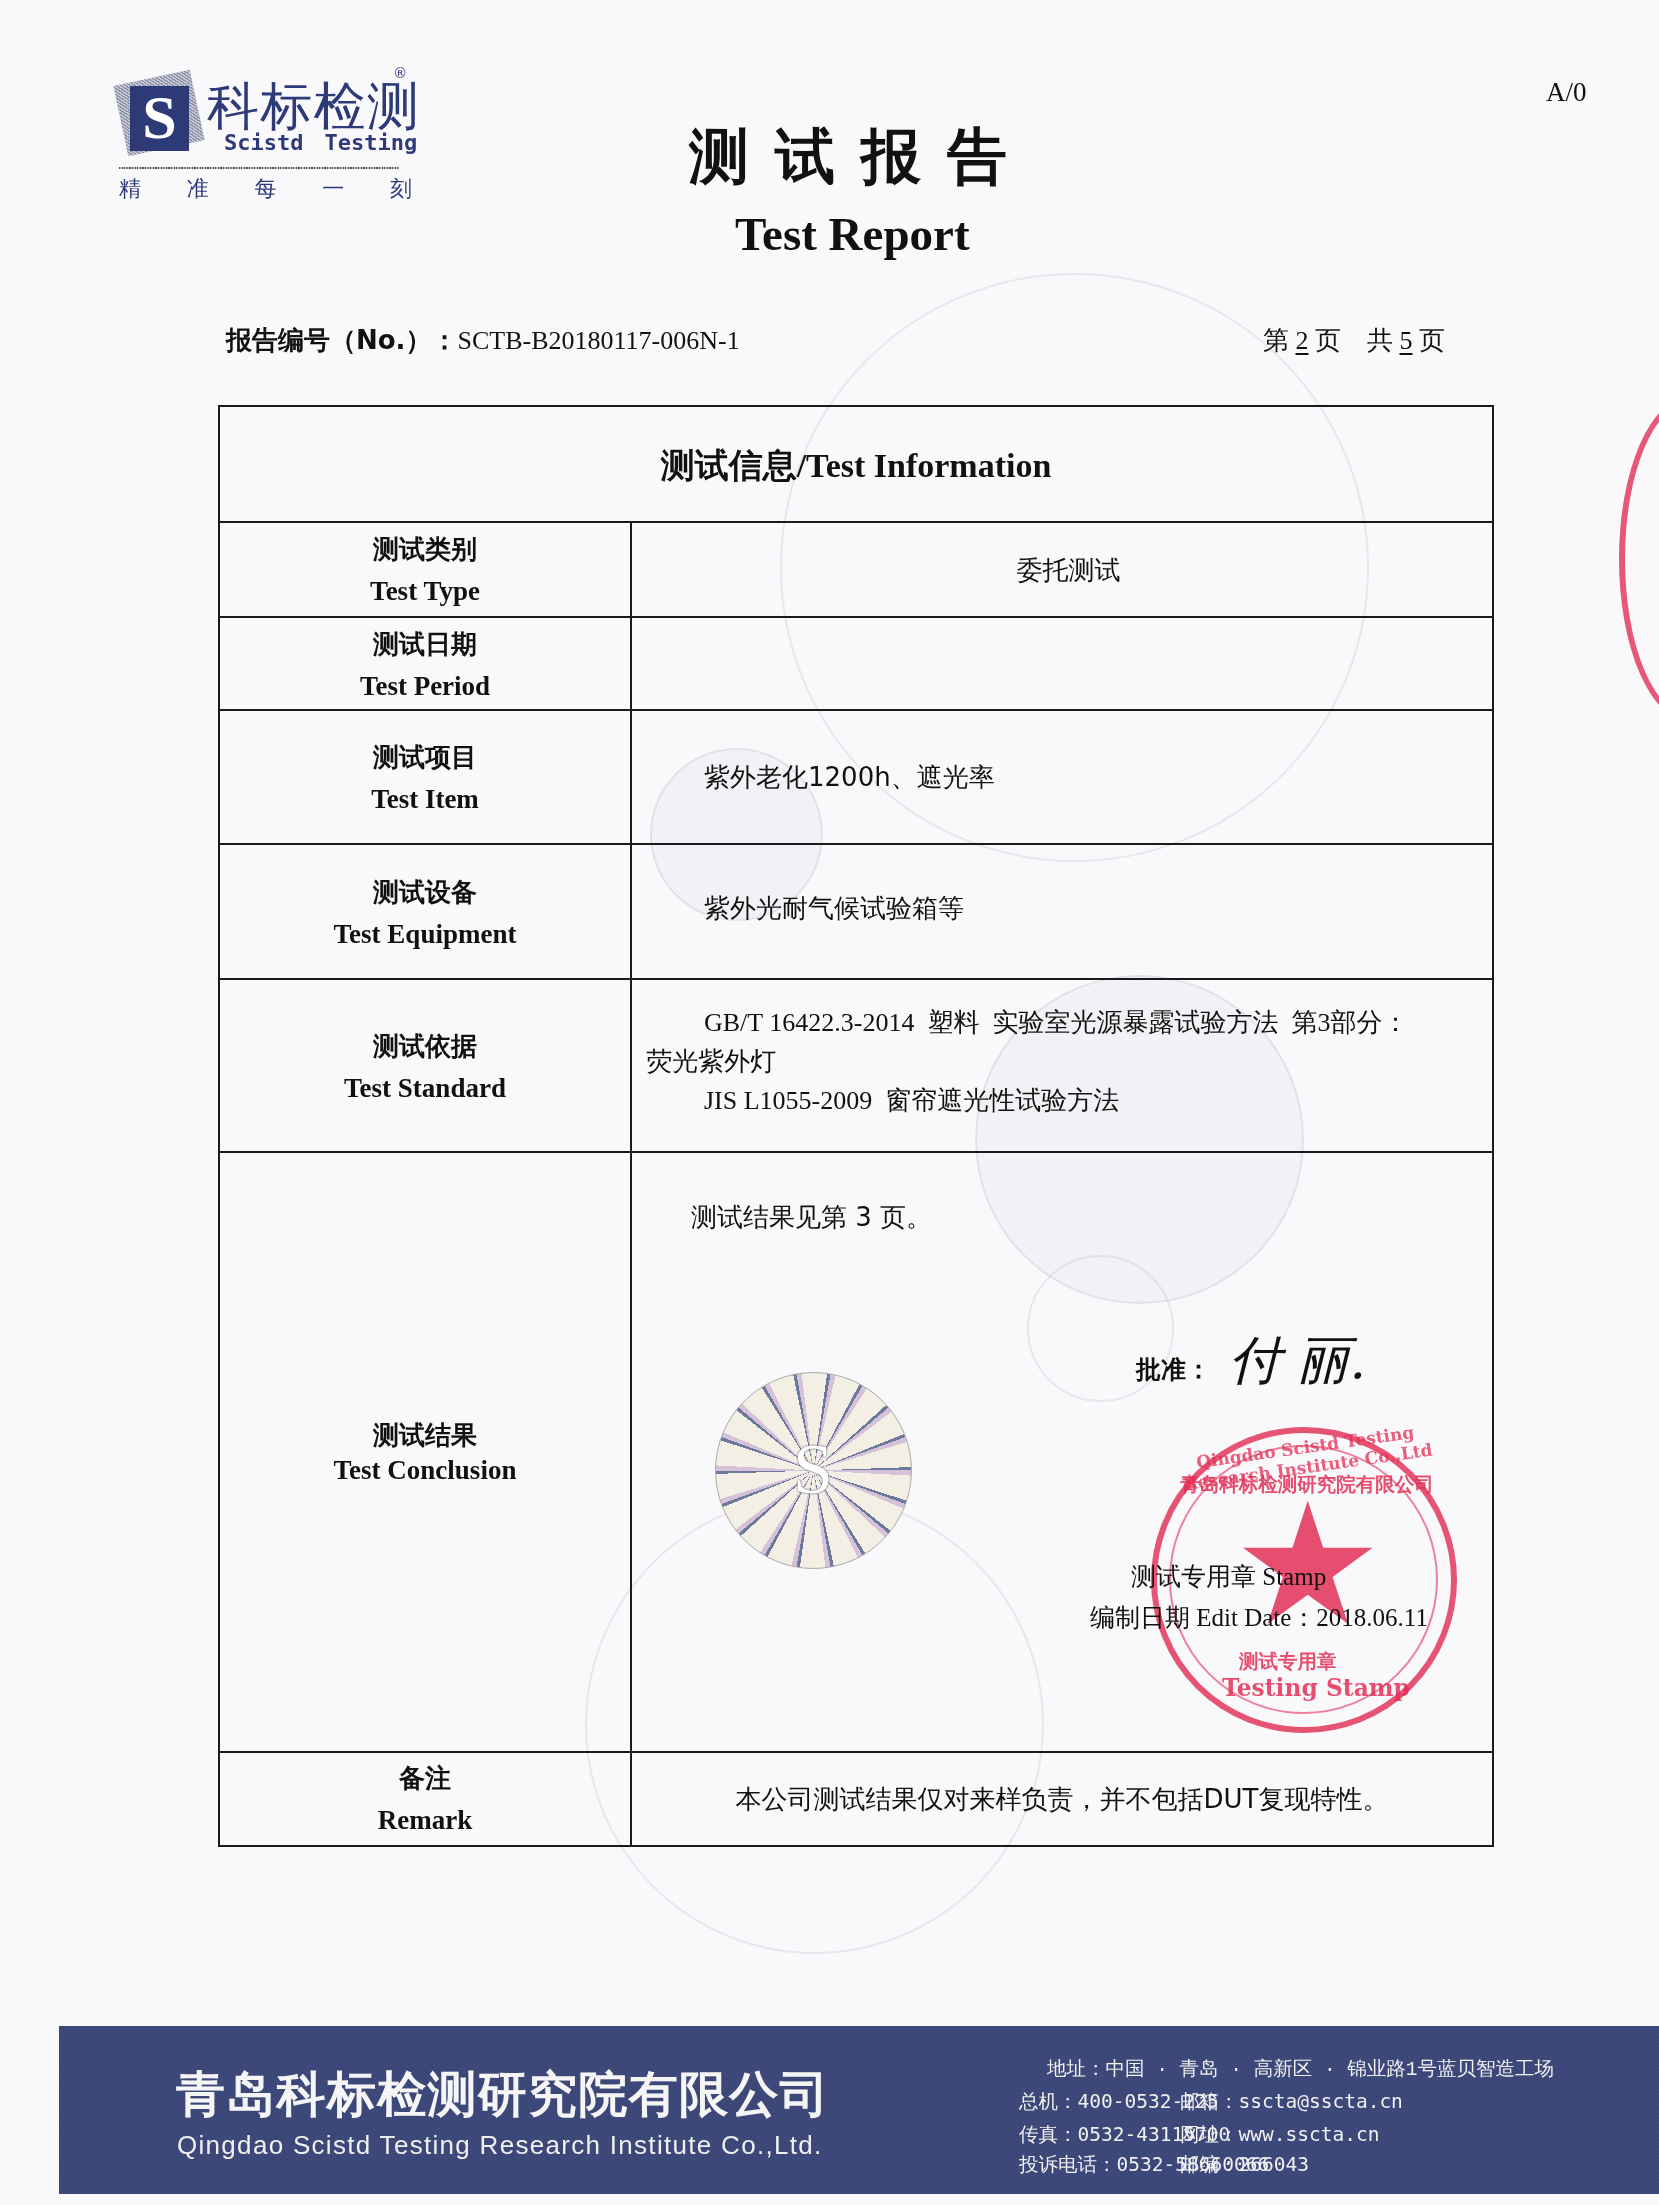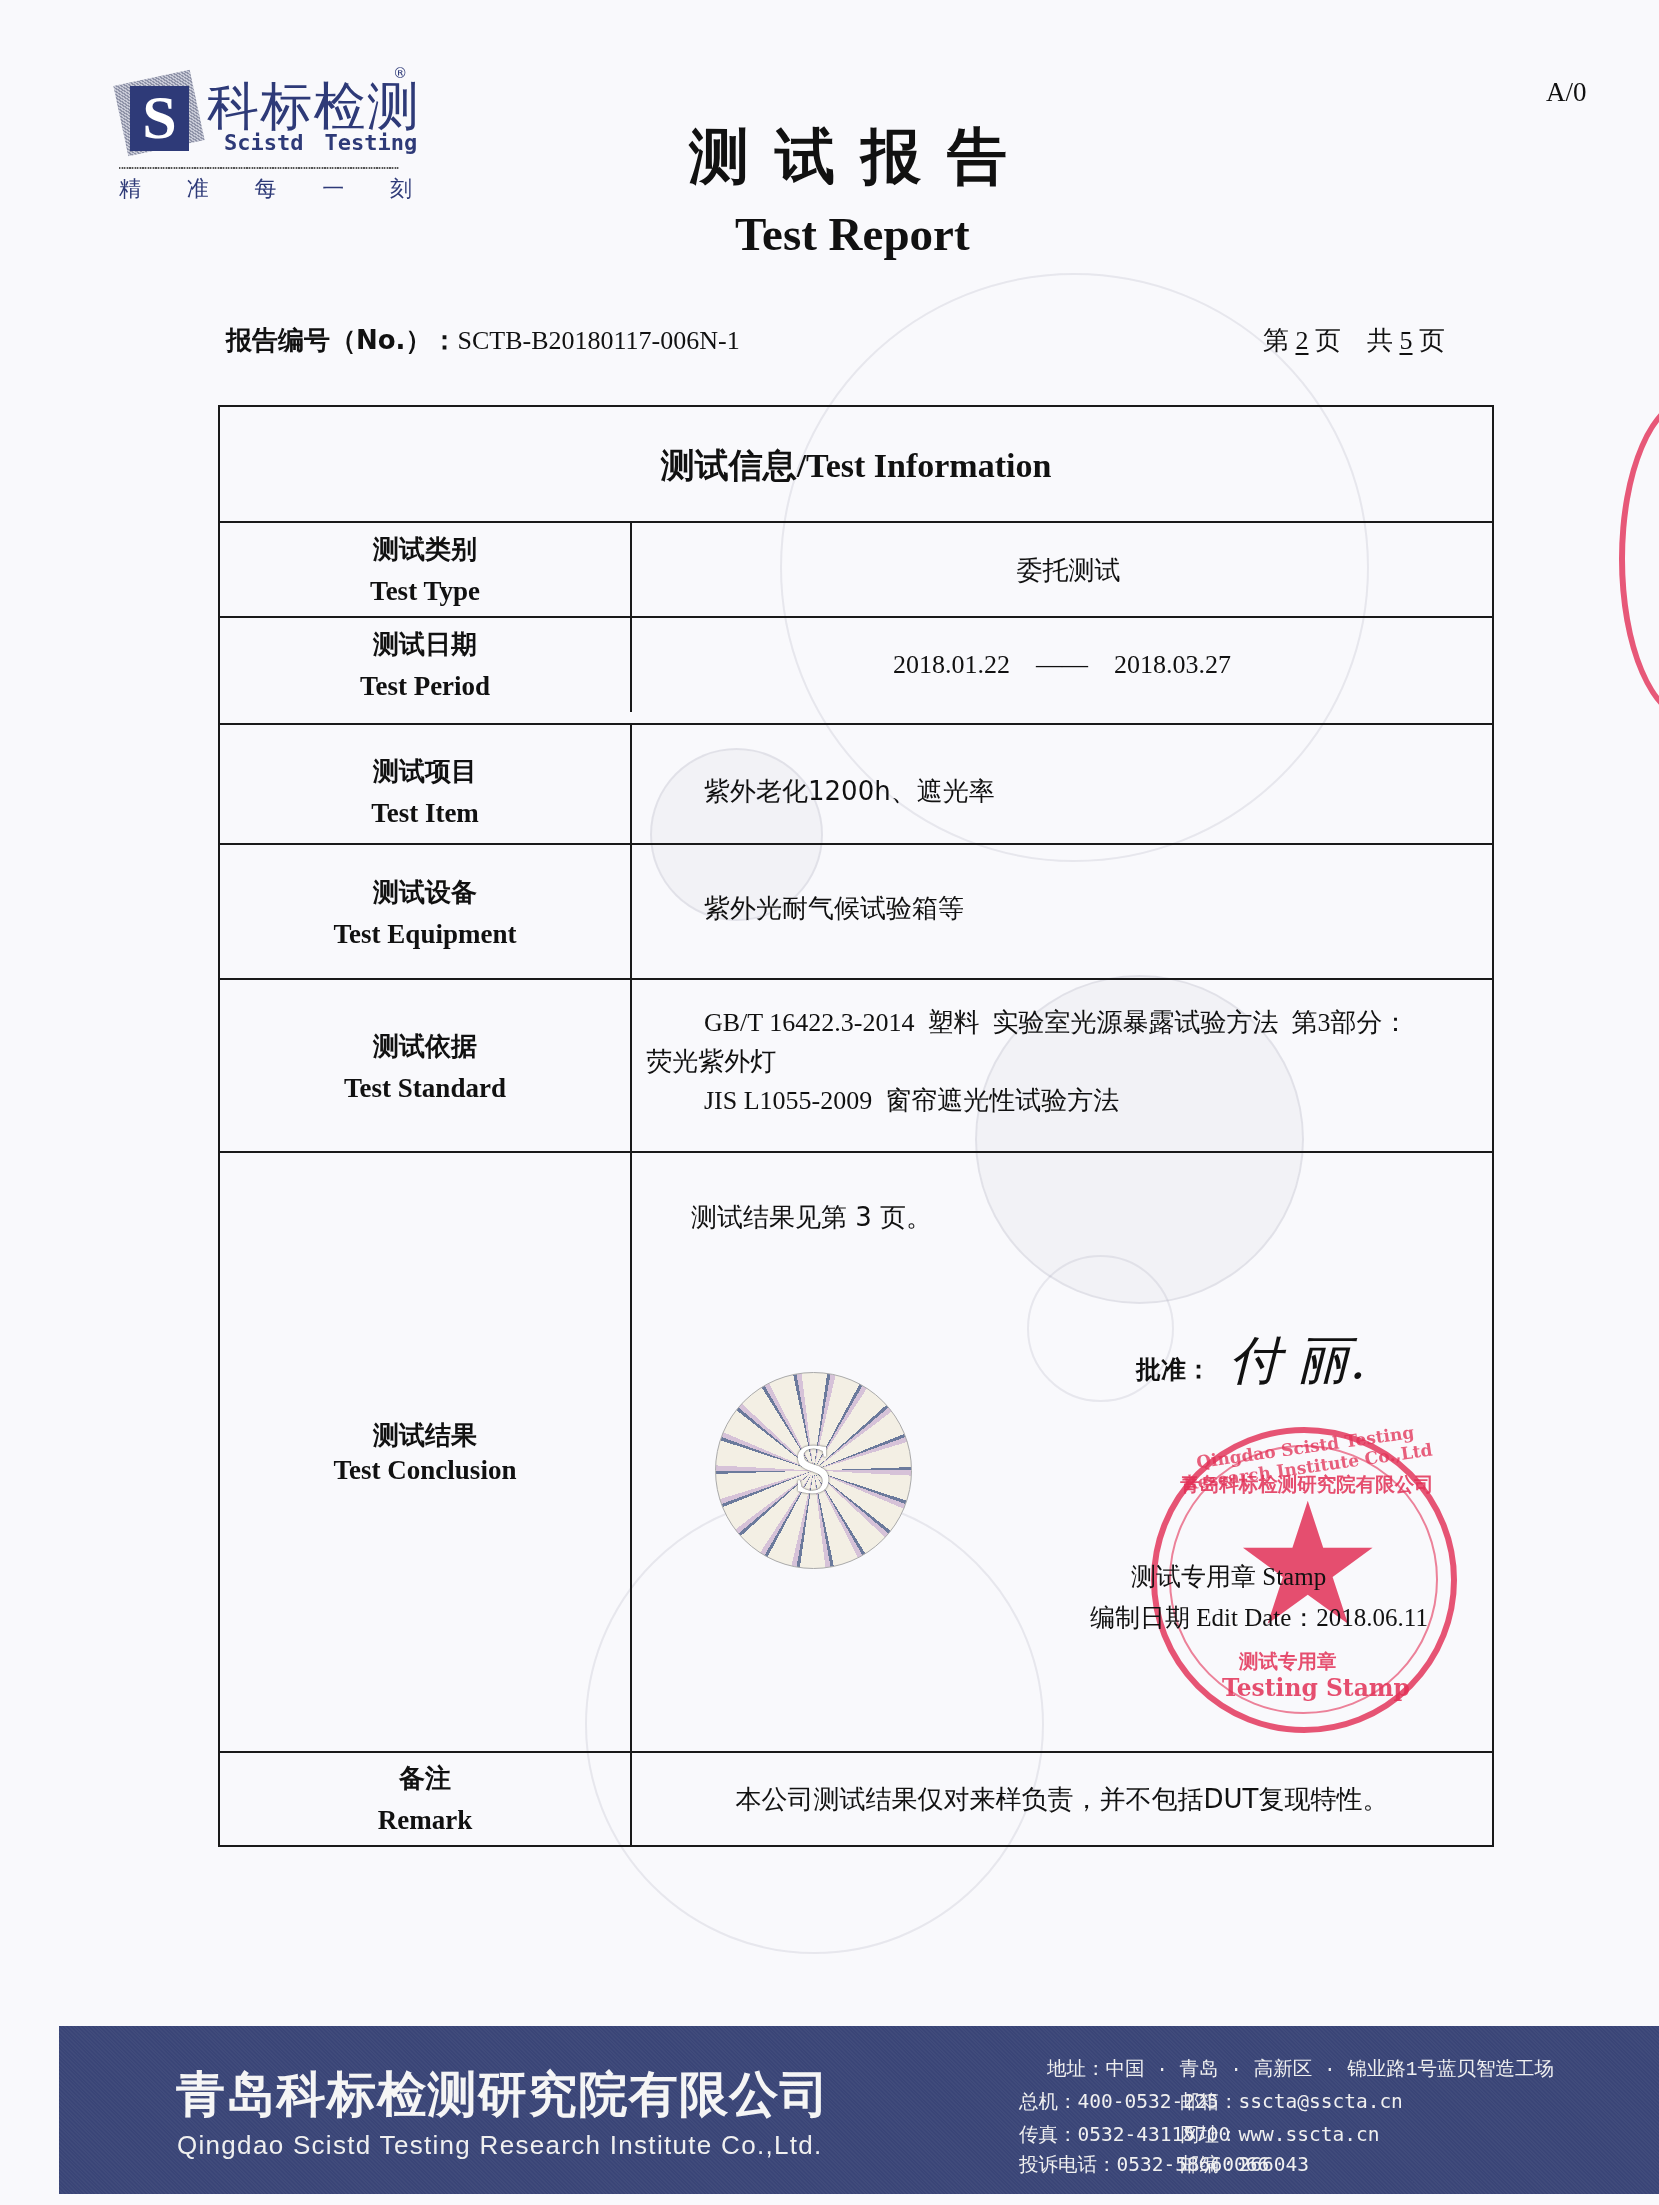--- a/index.html
+++ b/index.html
@@ -128,28 +128,23 @@
     <div class="rcell center">
       <span style="margin-left:13px;">委托测试</span>
     </div>
   </div>
 
   <div class="row" style="top:209px;height:94px;">
     <div class="lcell">
       <span class="cn">测试日期</span>
       <span class="en">Test Period</span>
     </div>
-    <div class="rcell center" style="font-family:'Liberation Serif',serif;">
-      <span>2018.01.22</span>
-      <span style="margin:0 26px;">——</span>
-      <span>2018.03.27</span>
-    </div>
-  </div>
-
-  <div class="row" style="top:316px;height:134px;">
+  </div>
+
+  <div class="row" style="top:302px;height:134px;">
     <div class="lcell">
       <span class="cn">测试项目</span>
       <span class="en">Test Item</span>
     </div>
     <div class="rcell">
       <span style="position:absolute;left:72px;top:49px;">紫外老化1200h、遮光率</span>
     </div>
   </div>
 
   <div class="row" style="top:436px;height:135px;">

